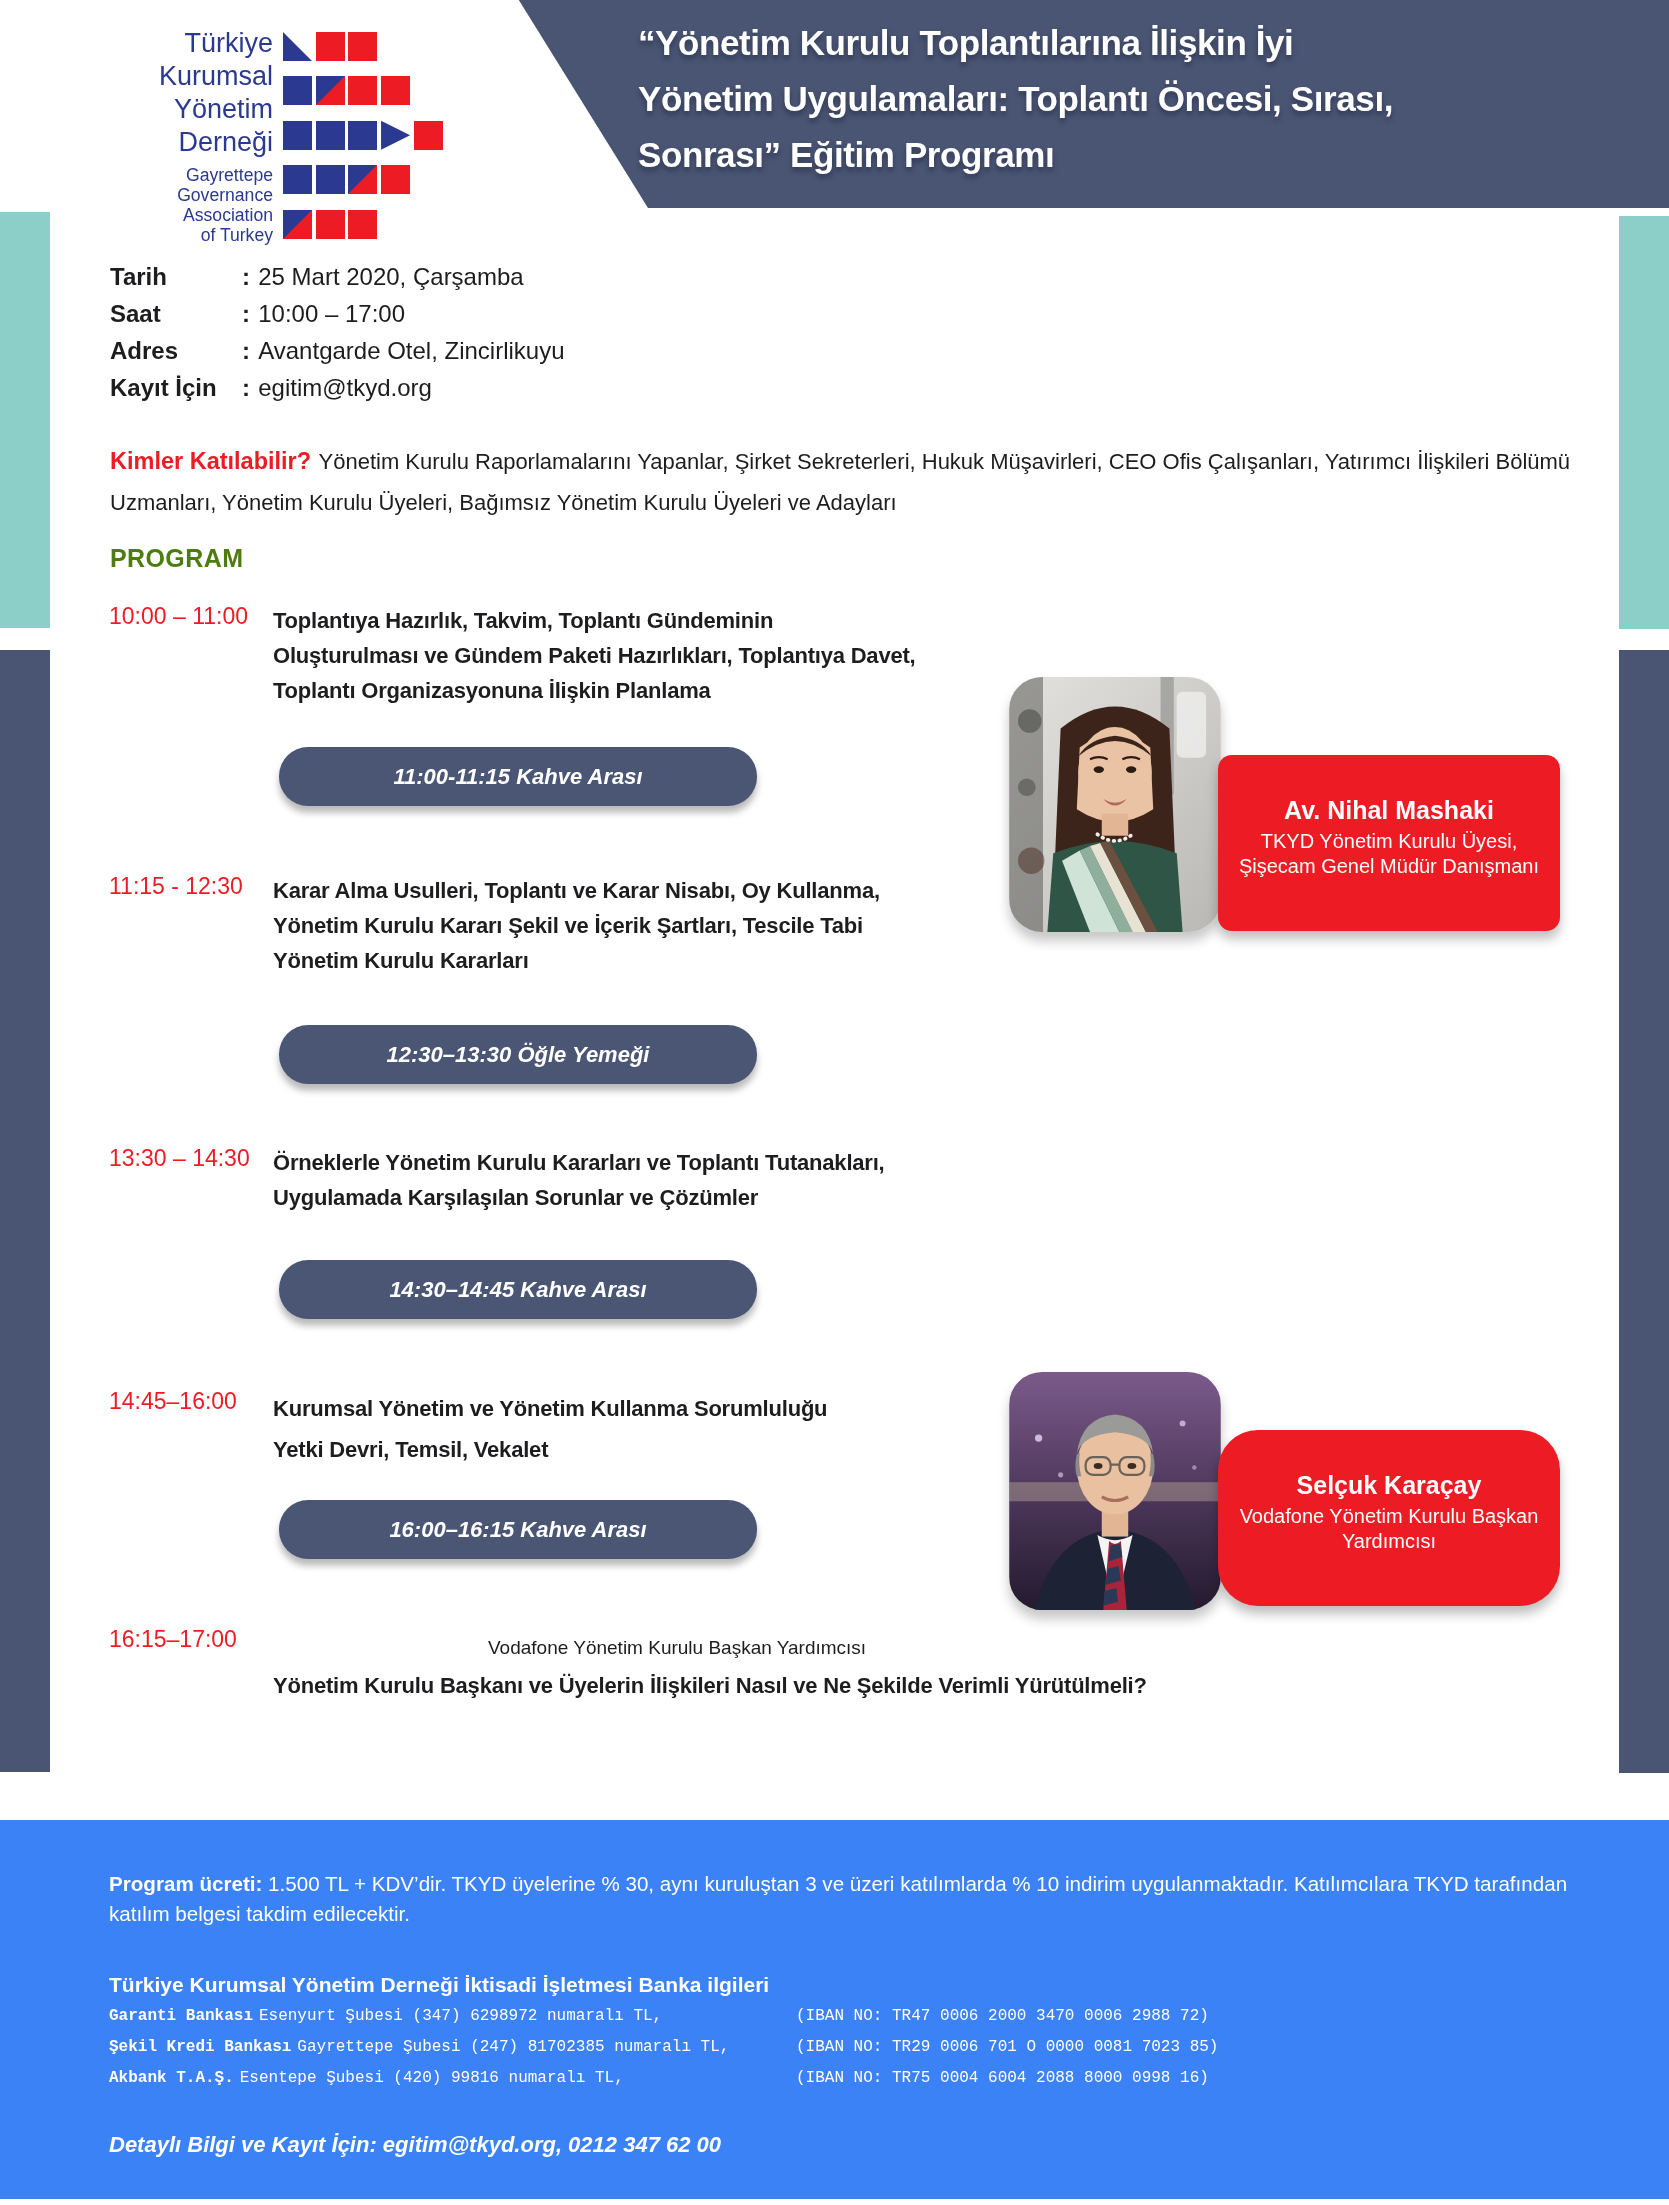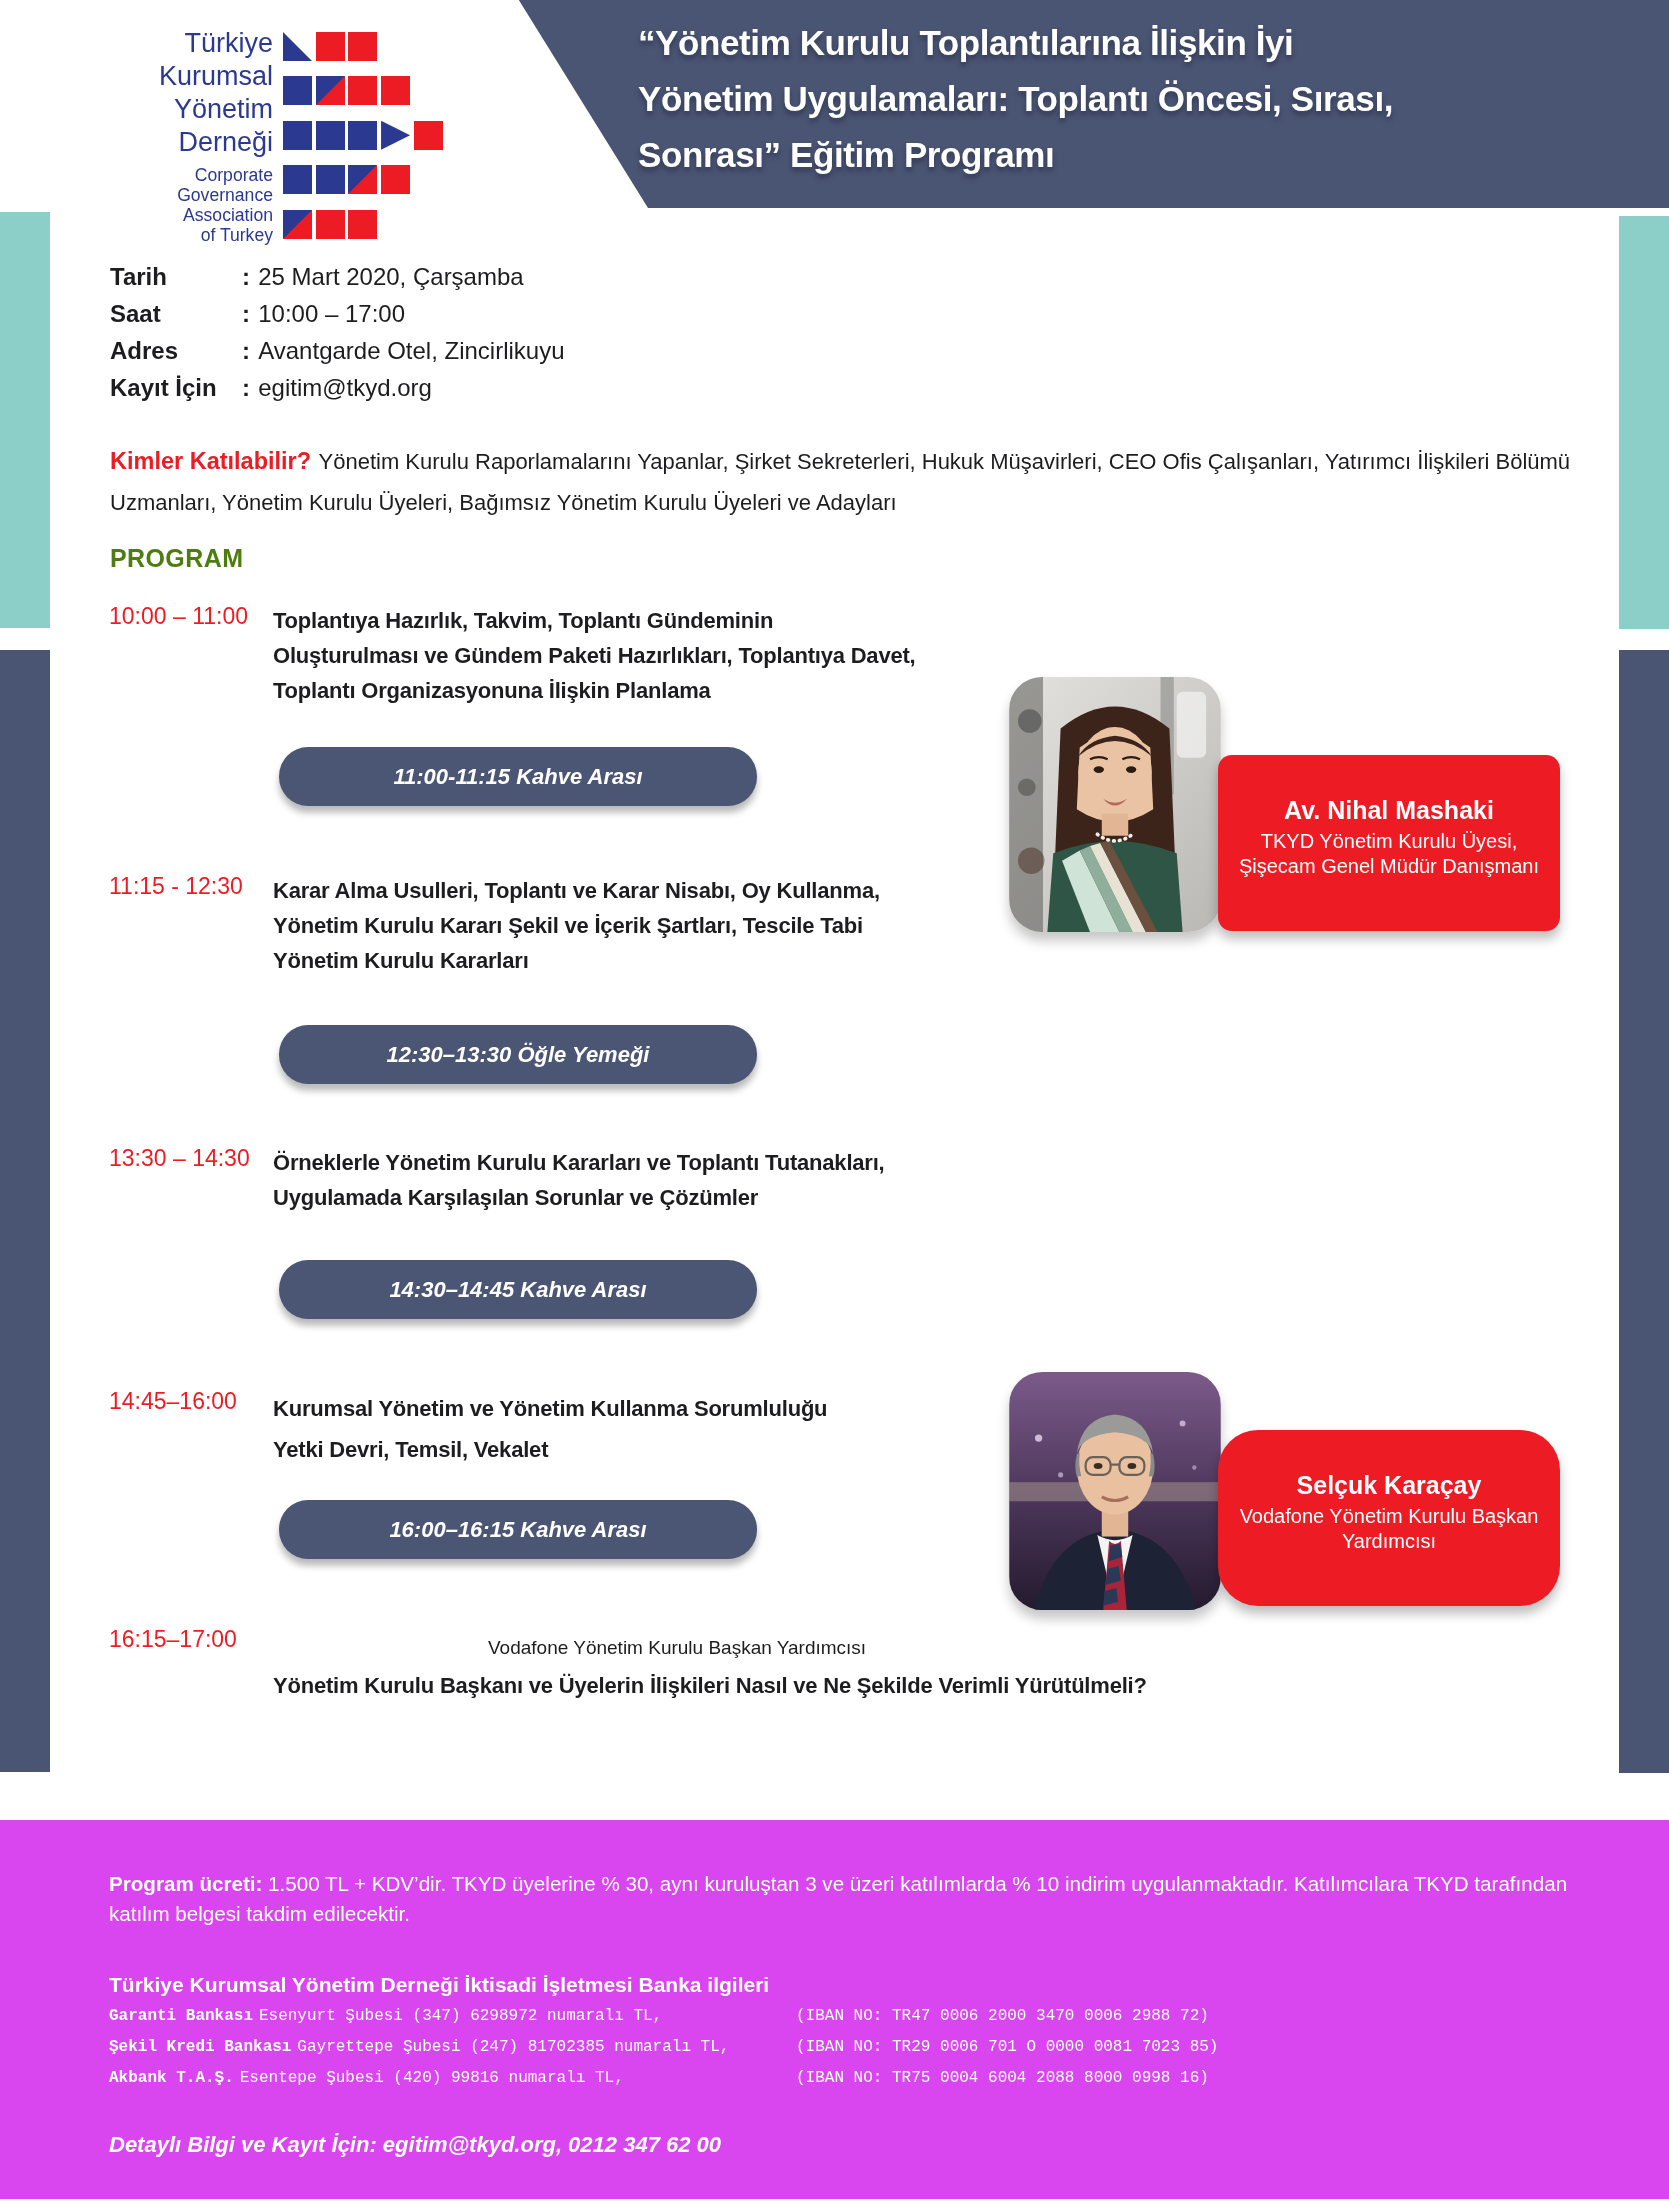--- a/index.html
+++ b/index.html
@@ -66,21 +66,21 @@
   .photo1{top:677px;height:255px;}
   .photo2{top:1372px;height:238px;}
   .photo svg{display:block;}
   .badge{position:absolute;left:1218px;width:342px;height:176px;border-radius:40px;background:#ed1c24;
          box-shadow:0 7.4px 10.3px rgba(0,0,0,0.25);color:#ffffff;text-align:center;}
   .badge1{top:755px;border-radius:14px;} .badge2{top:1430px;}
   .badge .bname{margin-top:41px;font-size:25px;font-weight:bold;}
   .badge .brole{font-size:20px;line-height:25px;margin-top:4.4px;}
 
   
-  .footer{position:absolute;left:0;top:1820px;width:1669px;height:379px;background:#d946ef;color:#ffffff;}
+  .footer{position:absolute;left:0;top:1820px;width:1669px;height:379px;background:#3b82f6;color:#ffffff;}
   .fee{position:absolute;left:109px;top:49px;width:1470px;font-size:20.6px;line-height:30px;}
   .fee b{font-weight:bold;}
   .bank-heading{position:absolute;left:109px;top:153px;font-size:21px;font-weight:bold;}
   .bank-row{position:absolute;left:109px;width:1470px;font-size:16px;font-family:Liberation Mono, monospace;}
   .bk1{top:187px;} .bk2{top:218px;} .bk3{top:249px;}
   .bank-name{font-weight:bold;margin-right:5.9px;}
   .bank-iban{position:absolute;left:687px;top:0;}
   .contact{position:absolute;left:109px;top:312px;font-size:22px;font-weight:bold;font-style:italic;}
 </style>
 </head>
@@ -95,21 +95,21 @@
       <div>Sonrası” Eğitim Programı</div>
     </div>
   </div>
 
   <div class="logo">
     <div class="logo-text">
       <div class="tr">Türkiye</div>
       <div class="tr">Kurumsal</div>
       <div class="tr">Yönetim</div>
       <div class="tr">Derneği</div>
-      <div class="en">Corporate</div>
+      <div class="en">Gayrettepe</div>
       <div class="en" style="margin-top:0">Governance</div>
       <div class="en" style="margin-top:0">Association</div>
       <div class="en" style="margin-top:0">of Turkey</div>
     </div>
     <div class="mosaic">
       <div class="mrow">
         <div class="cell c-tri-bl"></div>
         <div class="cell c-red"></div>
         <div class="cell c-red"></div>
       </div>

